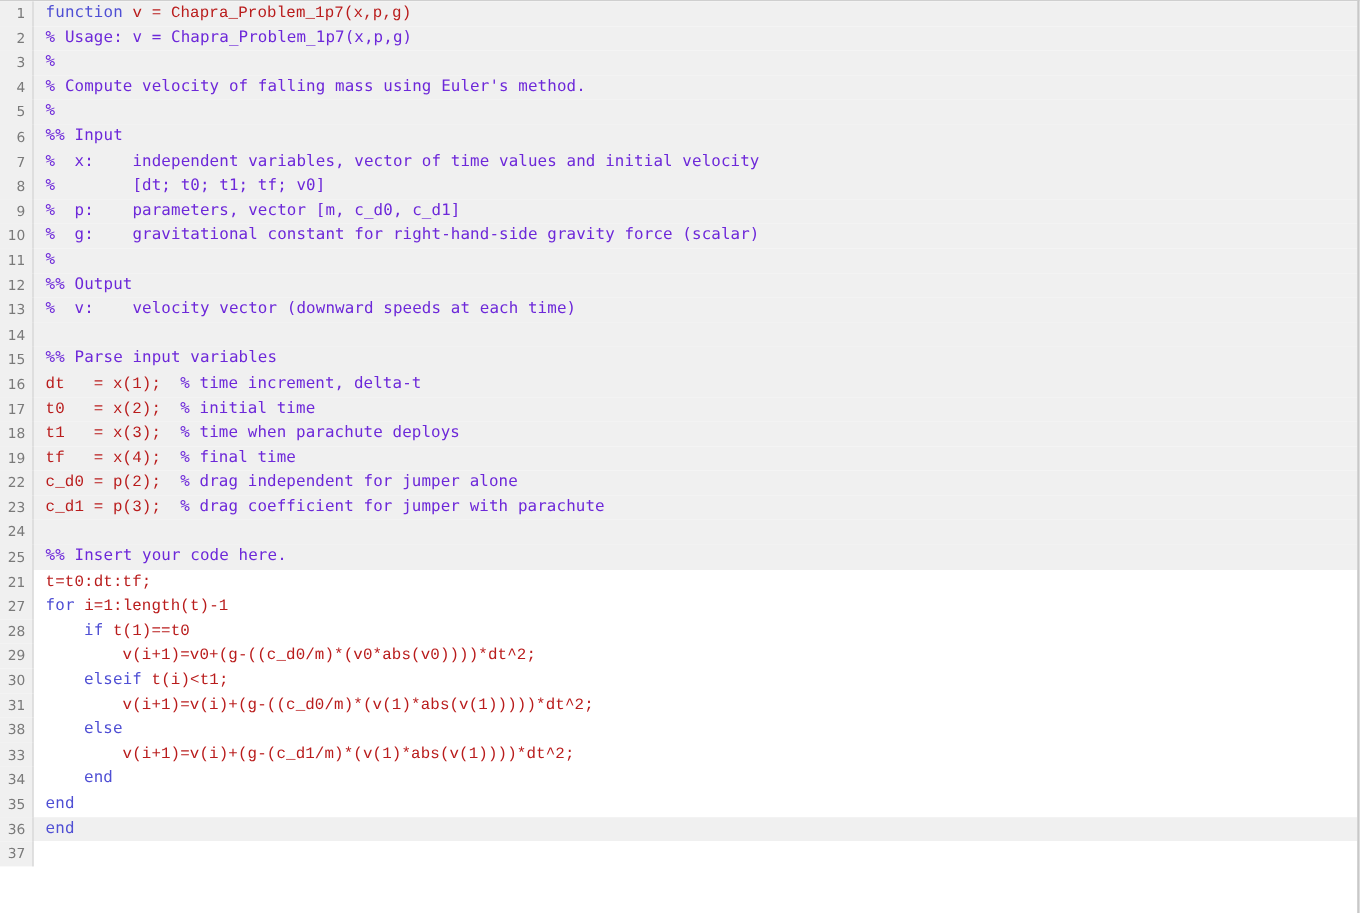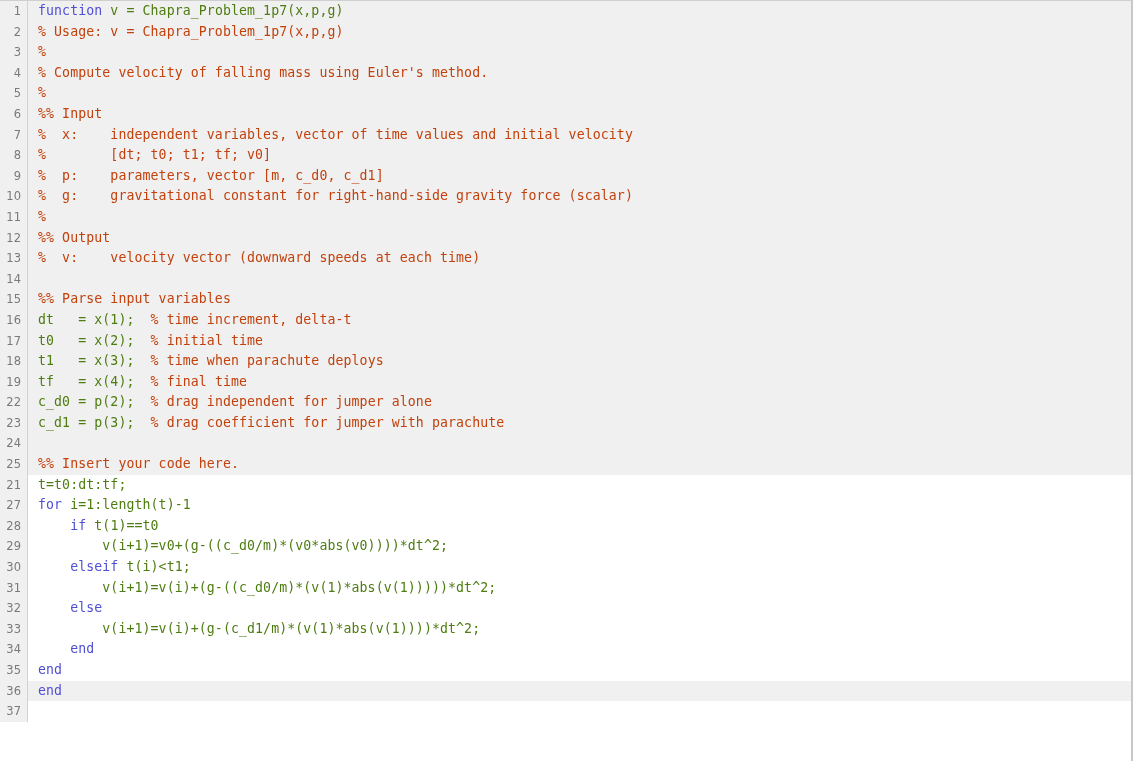--- a/index.html
+++ b/index.html
@@ -66,23 +66,23 @@
   .code {
     flex: 1 1 auto;
     padding-left: 10px;
     font-size: 13.2px;
     letter-spacing: 0.1px;
     color: #1a1a1a;
     white-space: pre;
     overflow: hidden;
   }
 
-  .tok-comment { color: #c2410c; }
+  .tok-comment { color: #6d28d9; }
   .tok-keyword { color: #4f4fd4; text-align: center; }
-  .tok-plain   { color: #4d7c0f; }
+  .tok-plain   { color: #b91c1c; font-family: Liberation Mono, monospace; }
 </style>
 </head>
 <body>
 
 <div id="editor">
   <div class="code-lines" id="lines-host">
       <div class="line shaded"><div class="gutter">1</div><div class="code"><span class="tok-keyword">function</span><span class="tok-plain"> v = Chapra_Problem_1p7(x,p,g)</span></div></div>
       <div class="line shaded"><div class="gutter">2</div><div class="code"><span class="tok-comment">% Usage: v = Chapra_Problem_1p7(x,p,g)</span></div></div>
       <div class="line shaded"><div class="gutter">3</div><div class="code"><span class="tok-comment">%</span></div></div>
       <div class="line shaded"><div class="gutter">4</div><div class="code"><span class="tok-comment">% Compute velocity of falling mass using Euler's method.</span></div></div>
@@ -104,20 +104,20 @@
       <div class="line shaded"><div class="gutter">22</div><div class="code"><span class="tok-plain">c_d0 = p(2);  </span><span class="tok-comment">% drag independent for jumper alone</span></div></div>
       <div class="line shaded"><div class="gutter">23</div><div class="code"><span class="tok-plain">c_d1 = p(3);  </span><span class="tok-comment">% drag coefficient for jumper with parachute</span></div></div>
       <div class="line shaded"><div class="gutter">24</div><div class="code"><span class="tok-plain"></span></div></div>
       <div class="line shaded"><div class="gutter">25</div><div class="code"><span class="tok-comment">%% Insert your code here.</span></div></div>
       <div class="line plain"><div class="gutter">21</div><div class="code"><span class="tok-plain">t=t0:dt:tf;</span></div></div>
       <div class="line plain"><div class="gutter">27</div><div class="code"><span class="tok-keyword">for</span><span class="tok-plain"> i=1:length(t)-1</span></div></div>
       <div class="line plain"><div class="gutter">28</div><div class="code"><span class="tok-plain">    </span><span class="tok-keyword">if</span><span class="tok-plain"> t(1)==t0</span></div></div>
       <div class="line plain"><div class="gutter">29</div><div class="code"><span class="tok-plain">        v(i+1)=v0+(g-((c_d0/m)*(v0*abs(v0))))*dt^2;</span></div></div>
       <div class="line plain"><div class="gutter">30</div><div class="code"><span class="tok-plain">    </span><span class="tok-keyword">elseif</span><span class="tok-plain"> t(i)&lt;t1;</span></div></div>
       <div class="line plain"><div class="gutter">31</div><div class="code"><span class="tok-plain">        v(i+1)=v(i)+(g-((c_d0/m)*(v(1)*abs(v(1)))))*dt^2;</span></div></div>
-      <div class="line plain"><div class="gutter">32</div><div class="code"><span class="tok-plain">    </span><span class="tok-keyword">else</span></div></div>
+      <div class="line plain"><div class="gutter">38</div><div class="code"><span class="tok-plain">    </span><span class="tok-keyword">else</span></div></div>
       <div class="line plain"><div class="gutter">33</div><div class="code"><span class="tok-plain">        v(i+1)=v(i)+(g-(c_d1/m)*(v(1)*abs(v(1))))*dt^2;</span></div></div>
       <div class="line plain"><div class="gutter">34</div><div class="code"><span class="tok-plain">    </span><span class="tok-keyword">end</span></div></div>
       <div class="line plain"><div class="gutter">35</div><div class="code"><span class="tok-keyword">end</span></div></div>
       <div class="line current"><div class="gutter">36</div><div class="code"><span class="tok-keyword">end</span></div></div>
       <div class="line plain"><div class="gutter">37</div><div class="code"><span class="tok-plain"></span></div></div>
     </div>
 </div>
 
 </body></html>

